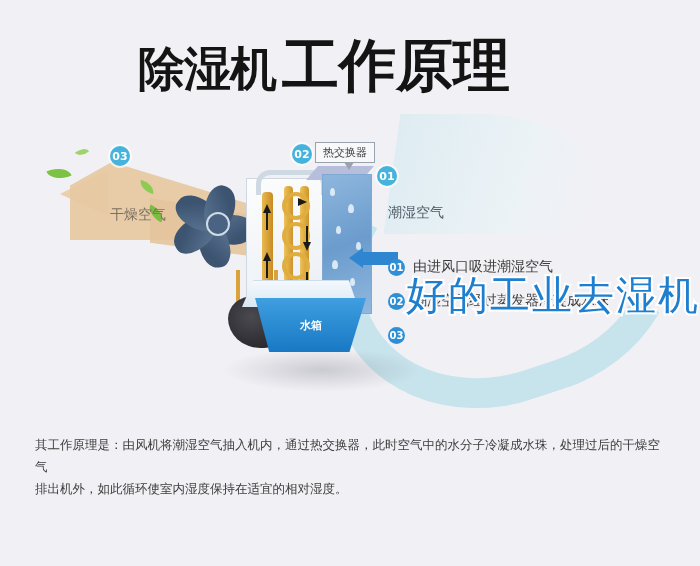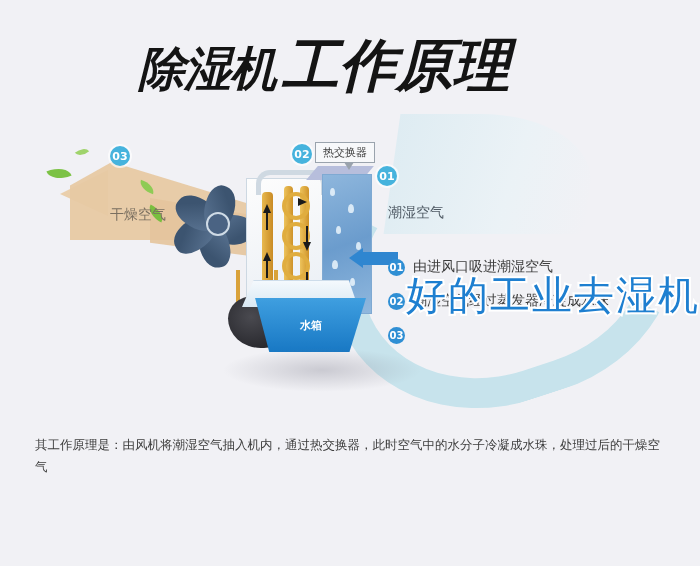--- a/index.html
+++ b/index.html
@@ -7,21 +7,21 @@
     width:700px;height:566px;
     background:#f1f1f5;
     font-family:"DejaVu Sans","Liberation Sans",sans-serif;
     overflow:hidden;position:relative;
   }
   #page{position:relative;width:700px;height:566px;background:#f1f1f5;}
 
   
   .title-wrap{
     position:absolute;left:0;top:28px;width:648px;
-    text-align:center;white-space:nowrap;font-style:italic;
+    text-align:center;white-space:nowrap;
   }
   .title-a{
     font-size:47px;font-weight:bold;color:#141414;
     letter-spacing:-1px;font-family:"DejaVu Sans","Liberation Sans",sans-serif;
   }
   .title-b{
     font-size:57px;font-weight:bold;color:#141414;
     letter-spacing:0px;margin-left:6px;
     font-family:"DejaVu Sans","Liberation Sans",sans-serif;
   }
@@ -316,15 +316,16 @@
     <div class="li">
       <div class="li-num">03</div>
     </div>
   </div>
 
   <div class="watermark">好的工业去湿机</div>
 
   <div class="body-text">
     <div class="gap"></div>
     <p>其工作原理是：由风机将潮湿空气抽入机内，通过热交换器，此时空气中的水分子冷凝成水珠，处理过后的干燥空气</p>
+    <p>排出机外，如此循环使室内湿度保持在适宜的相对湿度。</p>
   </div>
 
 </div>
 
 </body></html>

